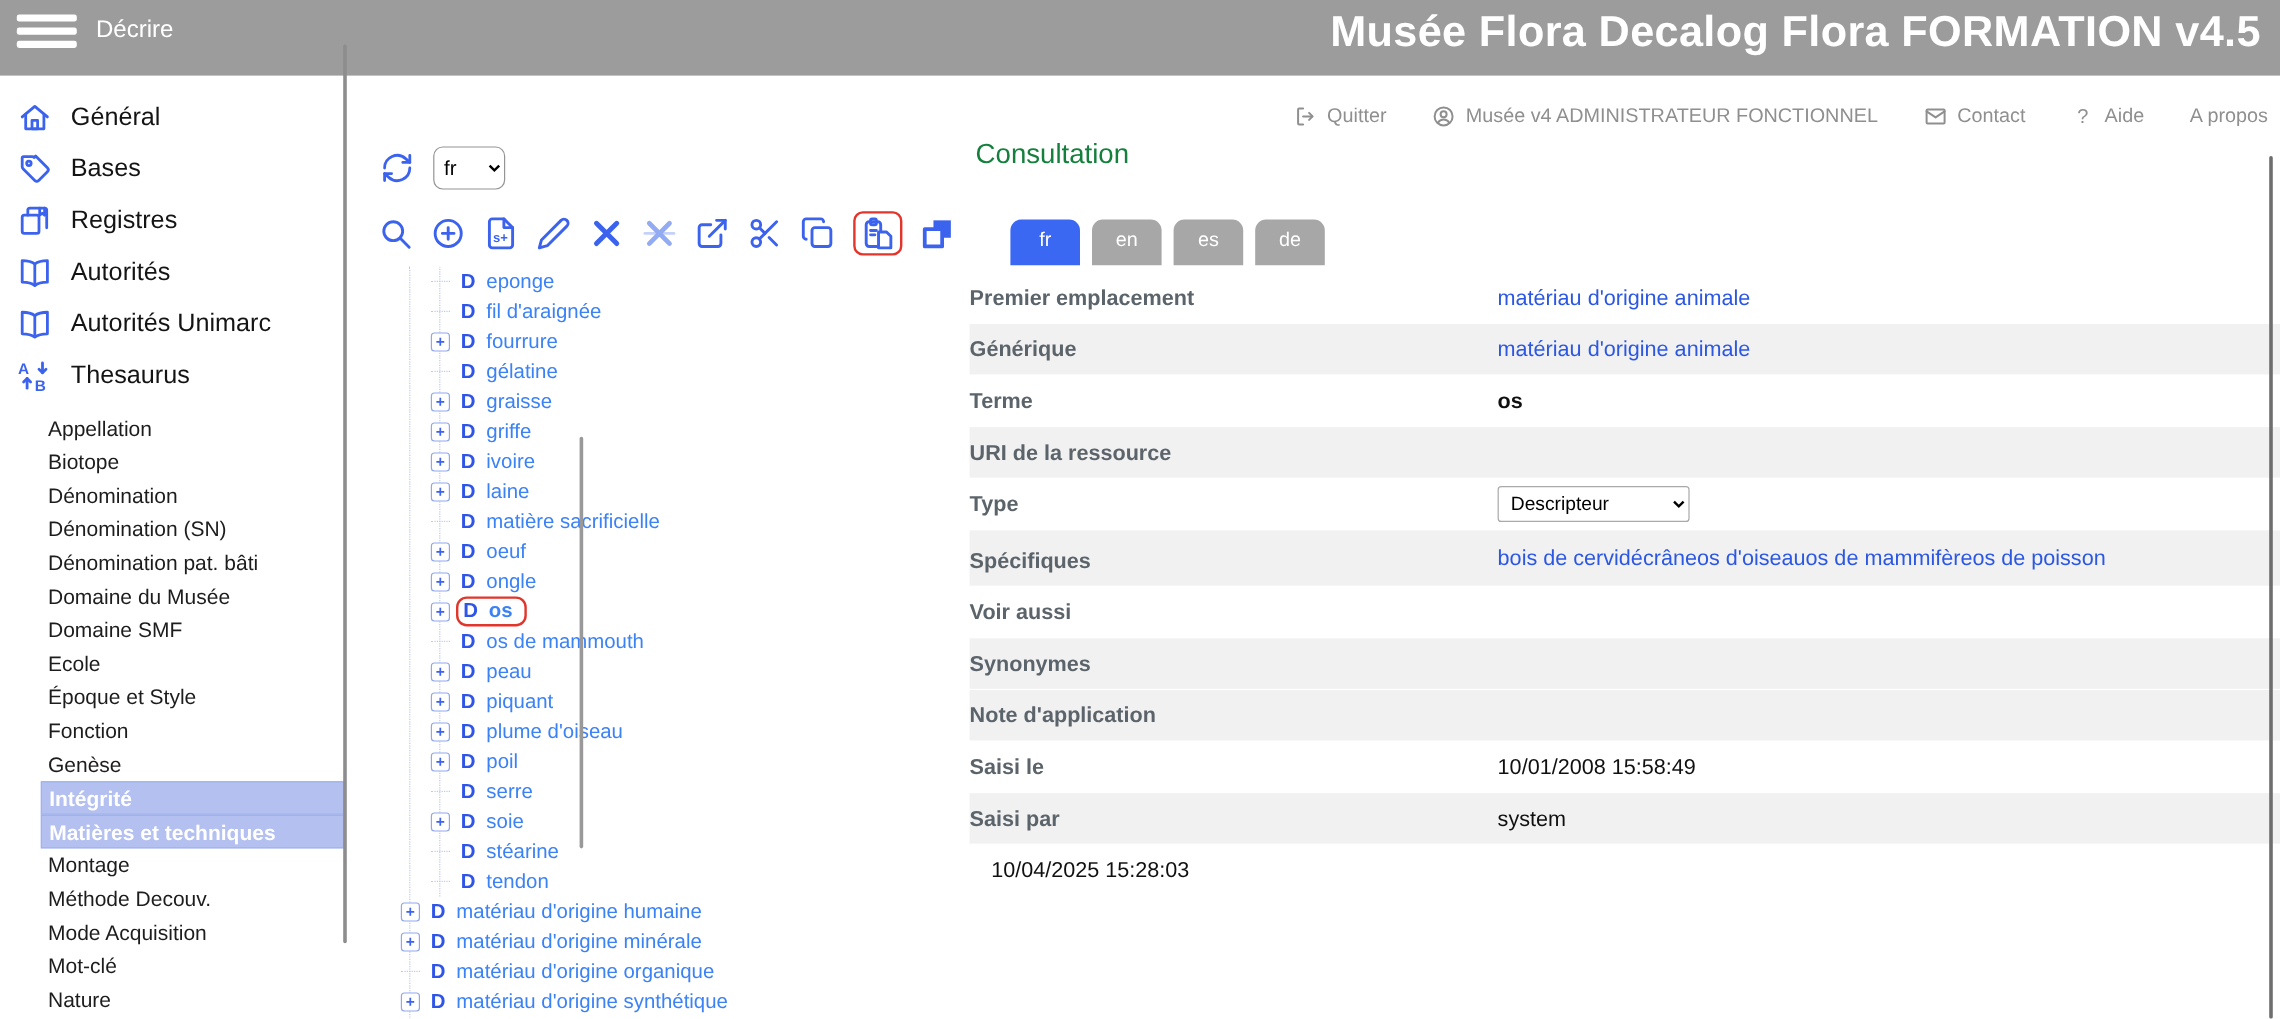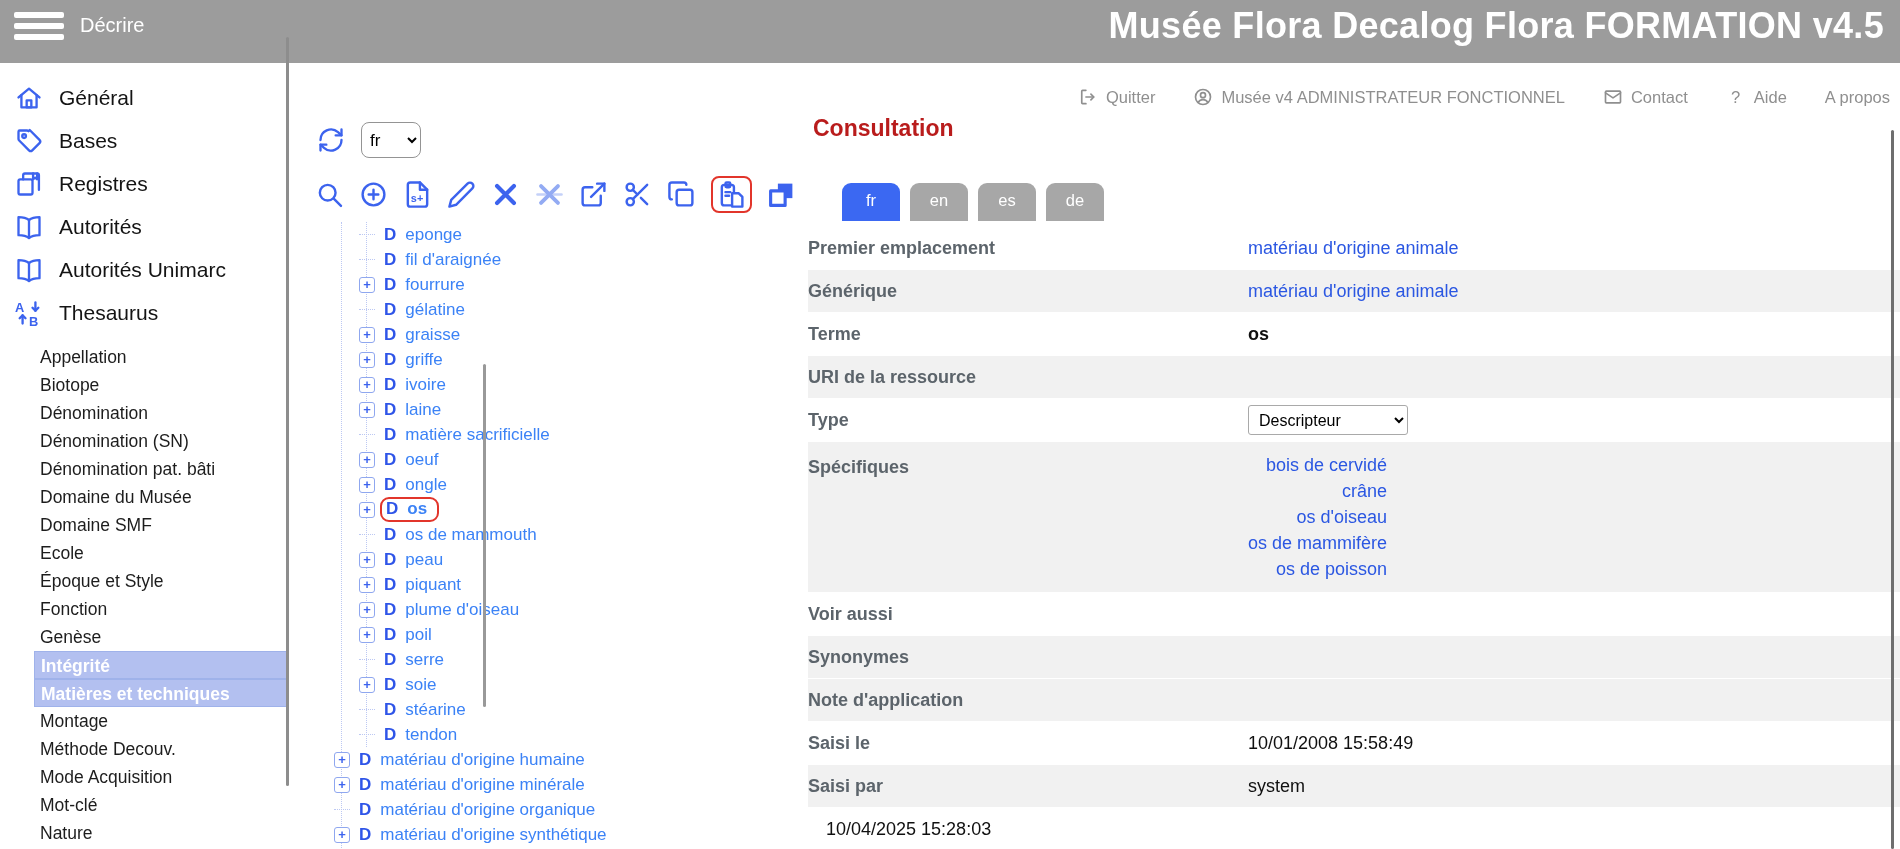--- a/index.html
+++ b/index.html
@@ -51,33 +51,33 @@
   .connector{width:16px;height:0;flex:none;border-top:1.5px dotted var(--guide)}
   .dbadge{color:#2f55e8;font-weight:800;font-size:17px;flex:none}
   .tree-label{font-size:17px;color:#3b82f6;white-space:nowrap;cursor:pointer}
   .tree-sel-box{display:inline-flex;align-items:center;gap:9px;border:2px solid var(--red);border-radius:9px;padding:0 10px 1px 4px;margin-left:-4px}
   .tree-sel-box .tree-label{font-weight:700}
   
   .rightpanel{flex:1;position:relative}
   .rp-header{position:absolute;top:24px;right:10px;display:flex;align-items:center;gap:38px;color:var(--hdr);font-size:16.5px}
   .hdr-item{display:flex;align-items:flex-end;gap:8px;cursor:pointer;white-space:nowrap}
   .hdr-item svg{width:20px;height:20px}
-  .rp-title{position:absolute;top:52px;left:5px;font-size:23px;font-weight:700;color:#b91c1c}
+  .rp-title{position:absolute;top:52px;left:5px;font-size:23px;font-weight:400;color:#15803d}
   .tabs{position:absolute;top:120px;left:34px;display:flex;gap:10px}
   .tab{width:58px;height:38px;border:none;border-radius:9px 9px 0 0;color:#fff;font-size:16.5px;font-family:inherit;
        background:var(--tab-inactive);cursor:pointer;padding-bottom:4px}
   .tab.active{background:var(--tab-active)}
   .fields{position:absolute;top:164px;left:0;right:0}
   .frow{display:flex;align-items:center;min-height:42px;margin-bottom:1px}
   .frow.shaded{background:var(--shade)}
   .frow.tall{align-items:flex-start}
   .f-label{width:422px;flex:none;font-weight:700;font-size:18px;color:var(--label)}
   .frow.tall .f-label{padding-top:12px;line-height:26px}
   .f-value{margin-left:18px;font-size:18px;color:#101010;display:flex;align-items:flex-end}
-  .f-value.links-col{flex-direction:column;align-items:flex-end;padding:10px 0;line-height:26px}
+  .f-value.links-col{align-items:center;padding:10px 0;line-height:26px}
   .f-value a{color:var(--link);text-decoration:none;cursor:pointer}
   .f-value .term{font-weight:700}
   .type-select{height:30px;min-width:160px;border:1px solid #a9a9a9;border-radius:3px;font-size:16px;font-family:inherit;background:#fff;color:#000;padding:0 6px}
   
   .sb{position:absolute;border-radius:2px}
   .sb-sidebar{left:286px;top:37px;width:3px;height:749px;background:#8d8d8d}
   .sb-tree{left:483px;top:364px;width:3px;height:343px;background:#999}
   .sb-page{position:absolute;left:1891px;top:130px;width:3px;height:719px;background:#6e6e6e;border-radius:2px}
 </style>
 </head>

